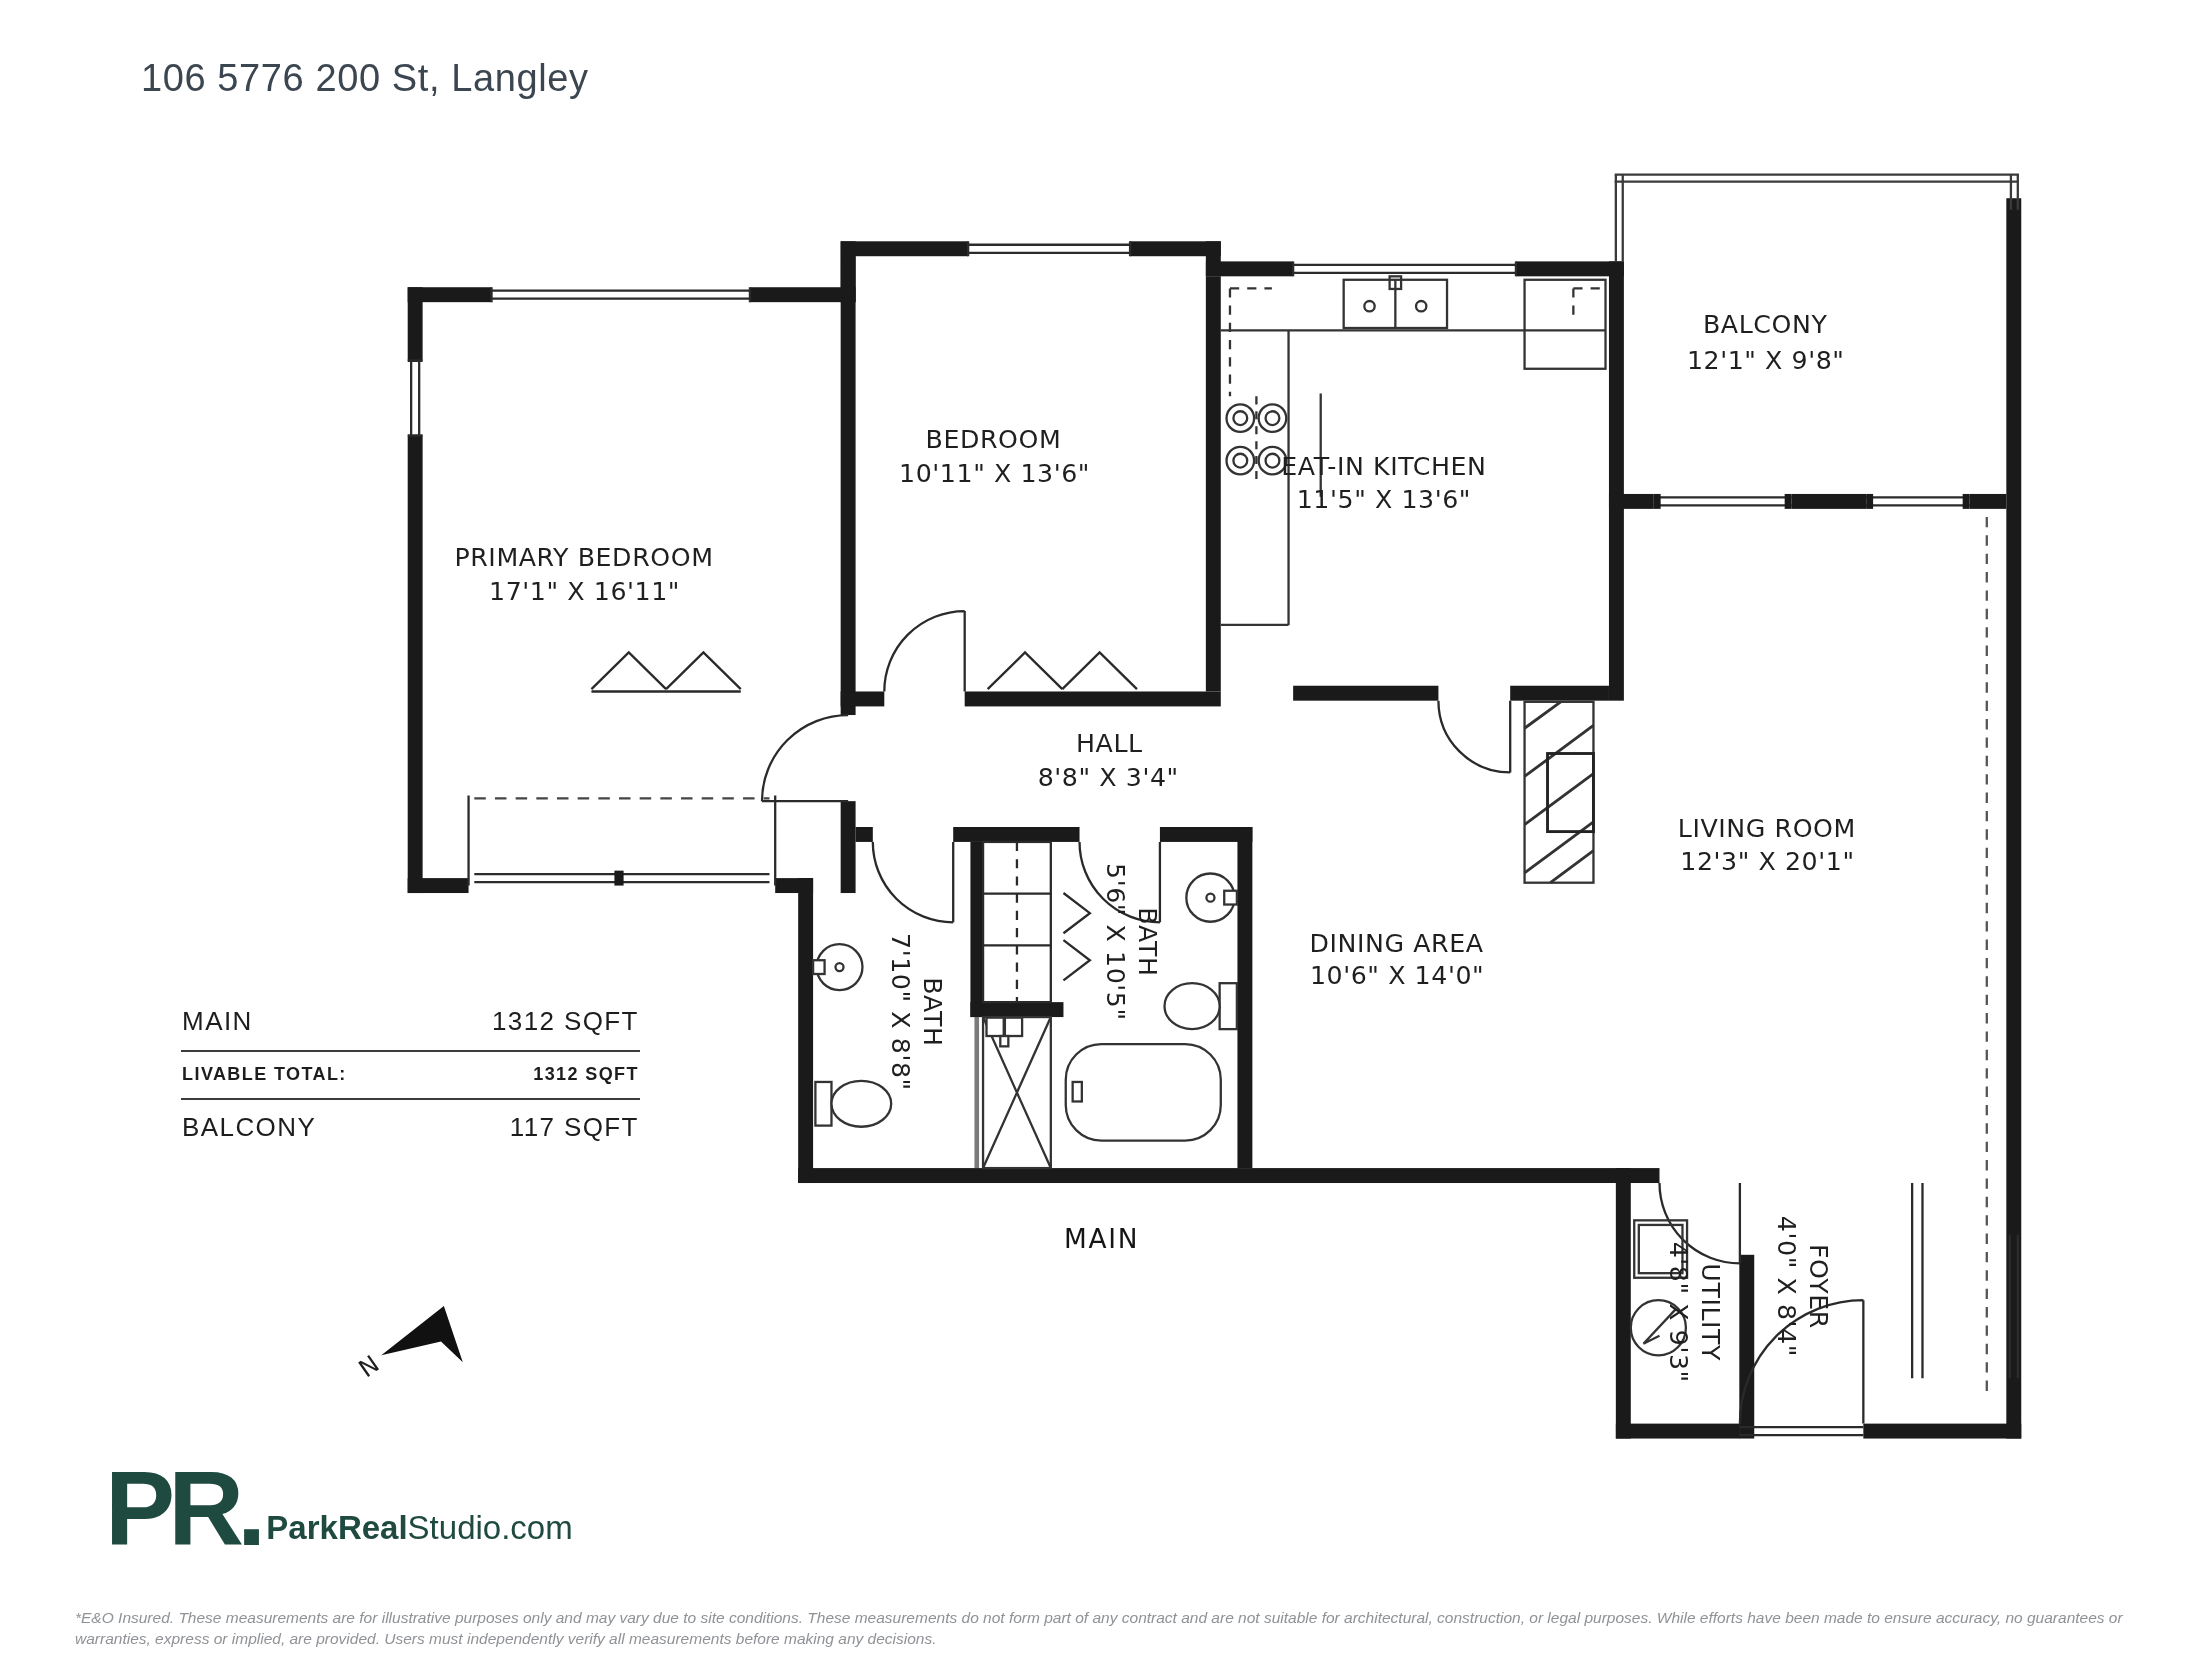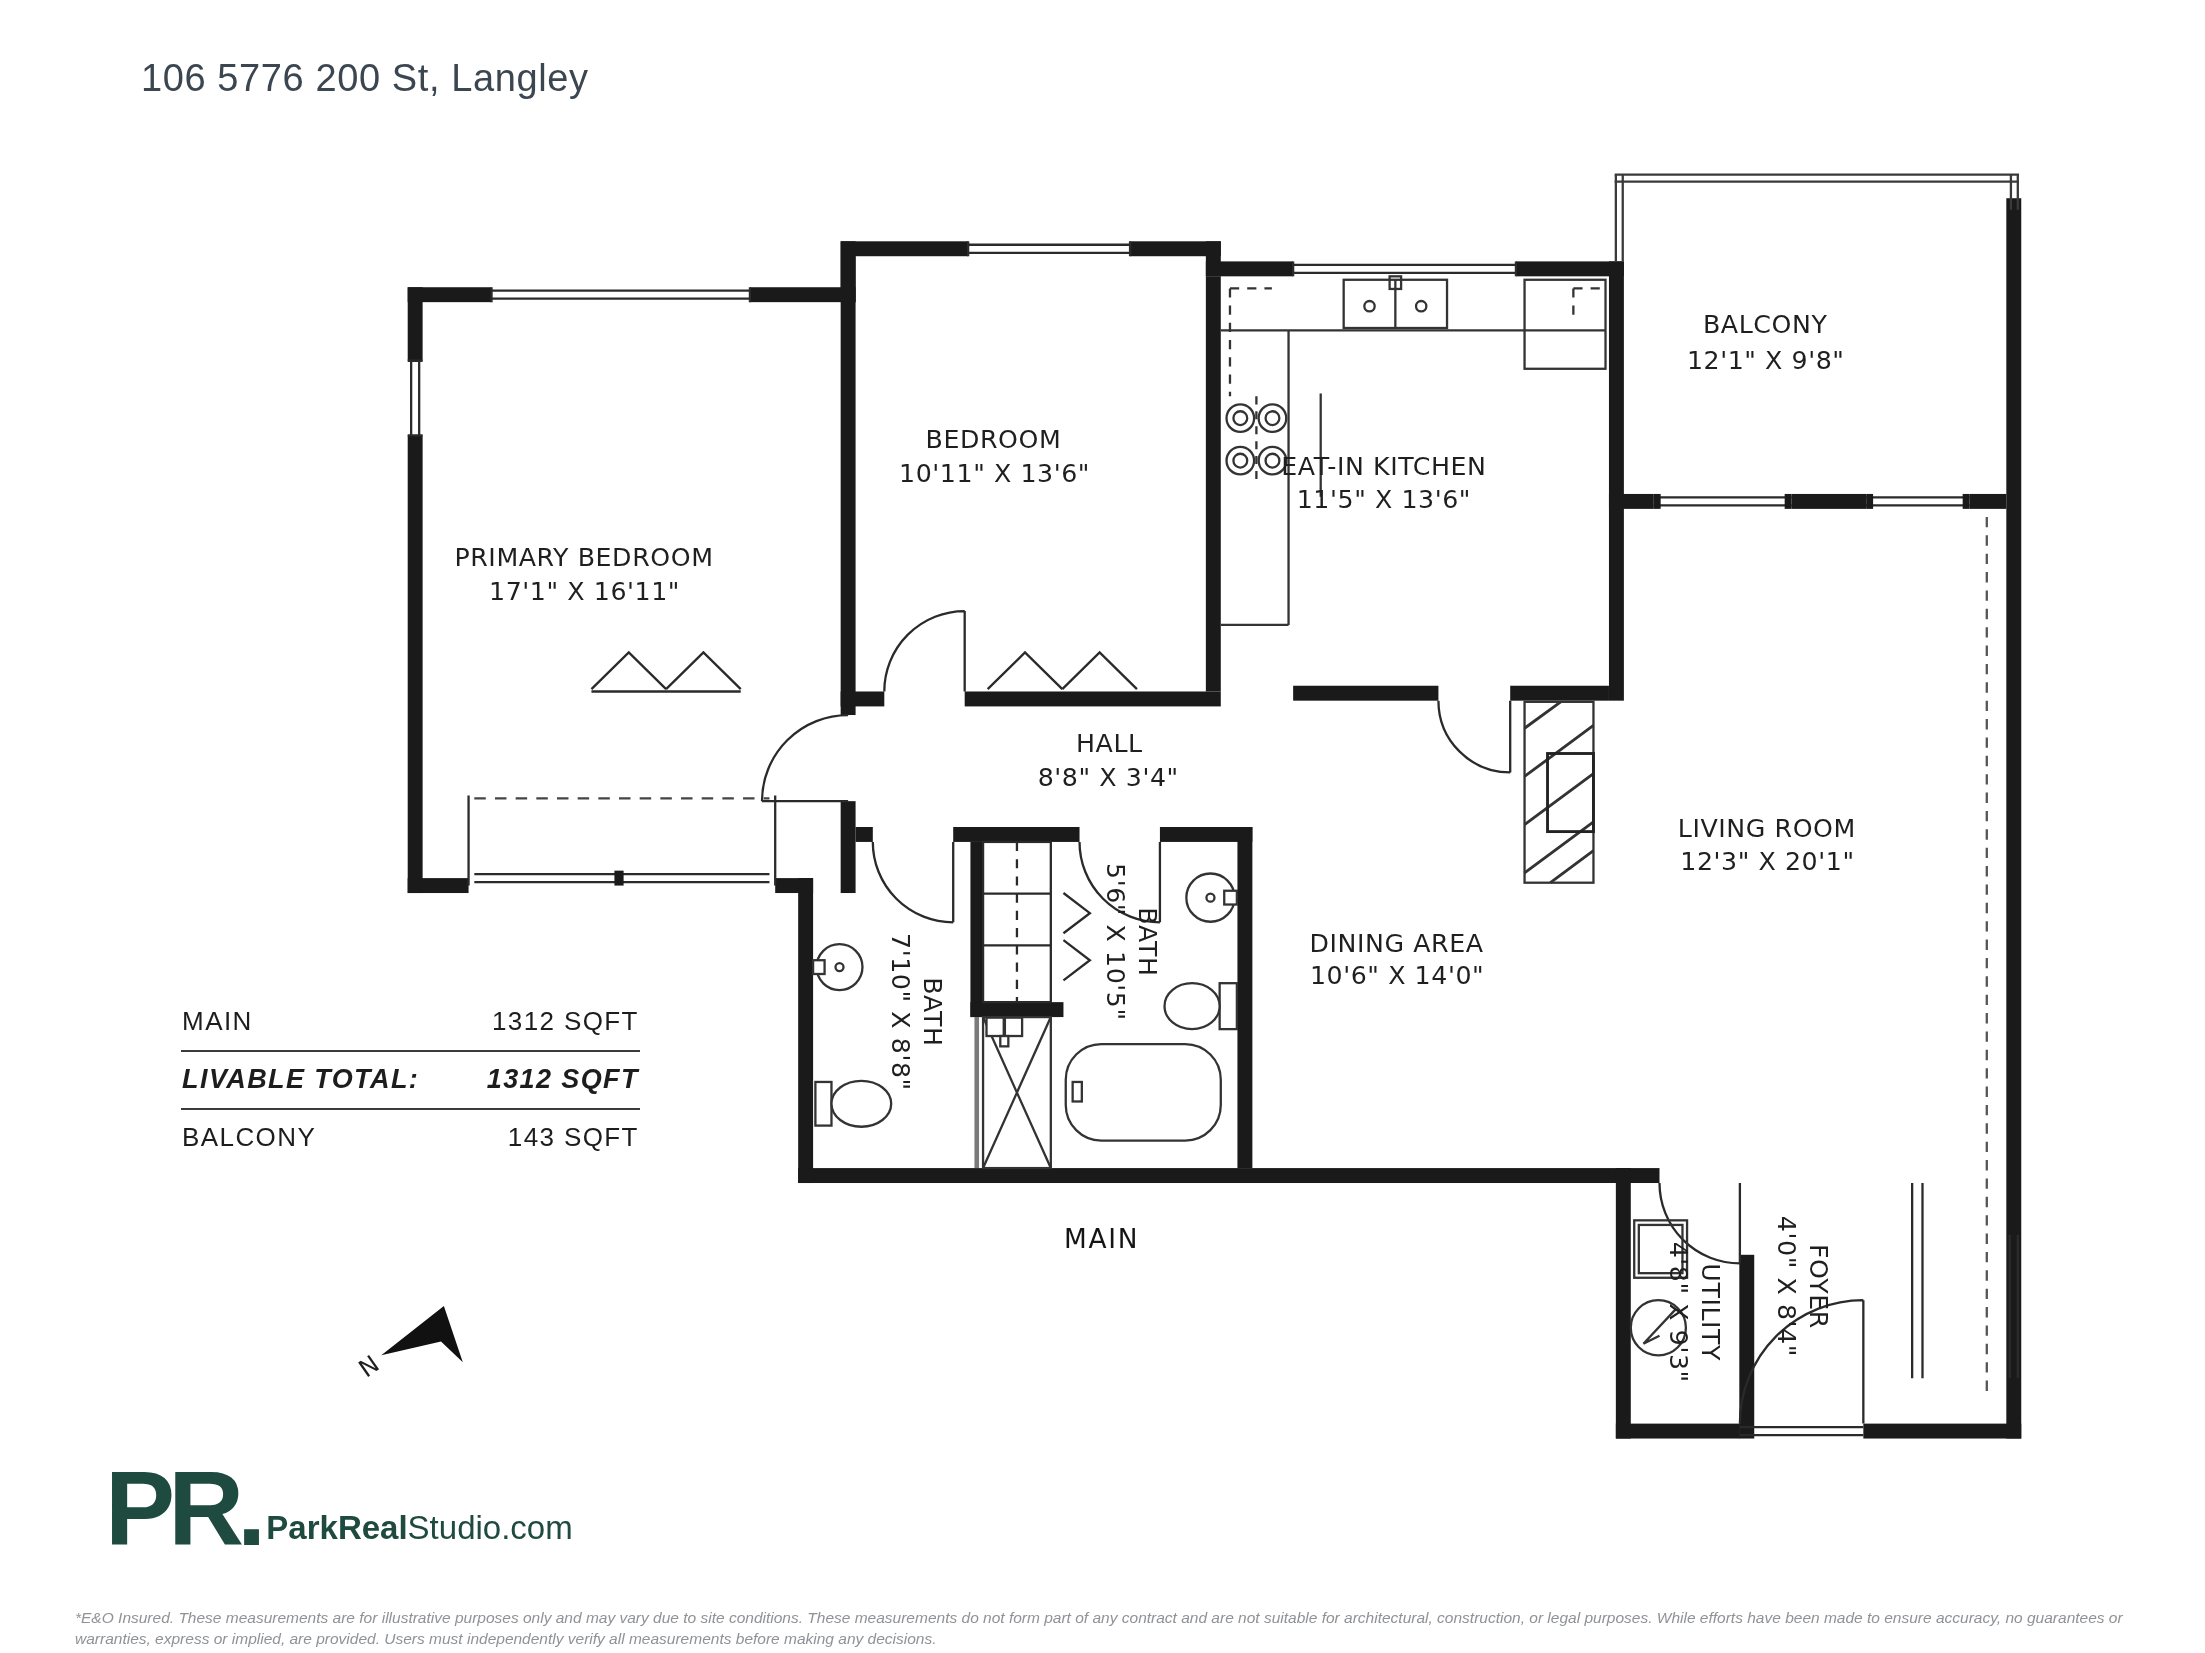--- a/index.html
+++ b/index.html
@@ -4,21 +4,21 @@
 <style>
   html,body{margin:0;padding:0;background:#ffffff;width:2205px;height:1654px;overflow:hidden;
     font-family:"Liberation Sans",sans-serif;}
   .stage{position:relative;width:2077px;height:1654px;background:#fff;}
   .plan-svg{position:absolute;left:0;top:0;}
   .page-title{position:absolute;left:141px;top:57px;font-size:38px;font-weight:300;
     color:#3c4650;letter-spacing:0.6px;}
   .area-table{position:absolute;left:181px;top:998px;width:459px;color:#1d1d1d;}
   .area-row{display:flex;justify-content:space-between;align-items:center;font-size:26px;
     letter-spacing:1.4px;padding:8px 1.1px;}
-  .area-row.bold{font-weight:700;font-size:27px;font-style:italic;}
+  .area-row.bold{font-weight:700;font-size:18px;}
   .area-rule{border:none;border-top:2.3px solid #3b3b3b;margin:4.6px 0;}
   .floor-label{position:absolute;left:1064px;top:1223px;font-size:26.4px;letter-spacing:1.7px;color:#151515;
     font-family:"DejaVu Sans",sans-serif;}
   .logo{position:absolute;left:105px;top:1463px;display:flex;align-items:flex-end;color:#1f4a40;}
   .logo-monogram{font-size:105px;font-weight:800;letter-spacing:-6.9px;line-height:0.88;}
   .logo-brand{margin-left:7px;margin-bottom:8px;font-size:33px;}
   .logo-brand .b{font-weight:700;}
   .disclaimer{position:absolute;left:75px;top:1608px;width:2067px;font-size:15.5px;font-style:italic;
     color:#8f9296;line-height:1.35;}
   text{font-family:"DejaVu Sans",sans-serif;fill:#1f1f1f;}
@@ -290,21 +290,21 @@
       <span>1312 SQFT</span>
     </div>
     <hr class="area-rule">
     <div class="area-row bold">
       <span>LIVABLE TOTAL:</span>
       <span>1312 SQFT</span>
     </div>
     <hr class="area-rule">
     <div class="area-row">
       <span>BALCONY</span>
-      <span>143 SQFT</span>
+      <span>117 SQFT</span>
     </div>
   </div>
 
   <div class="floor-label">MAIN</div>
 
   <div class="logo">
     <span class="logo-monogram">PR.</span>
     <span class="logo-brand"><span class="b">ParkReal</span><span>Studio.com</span></span>
   </div>
 

